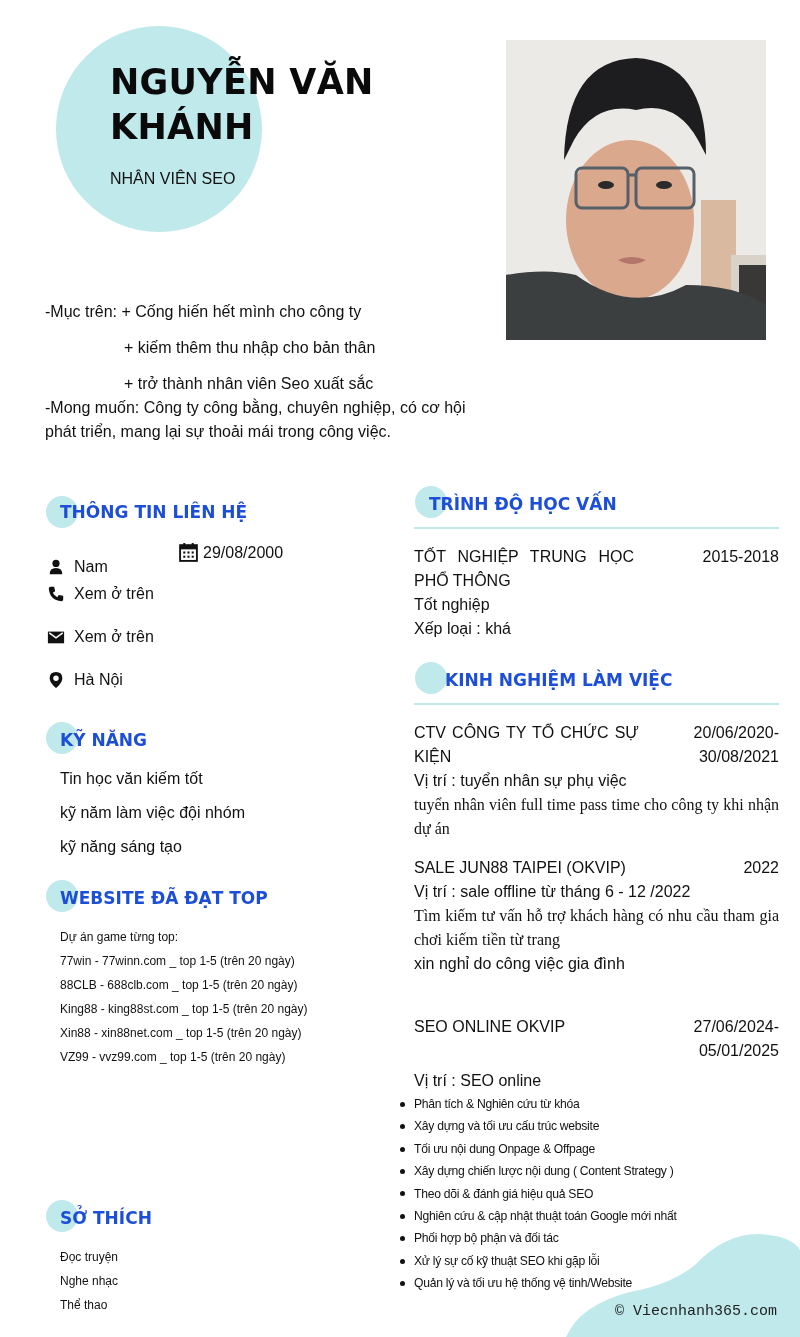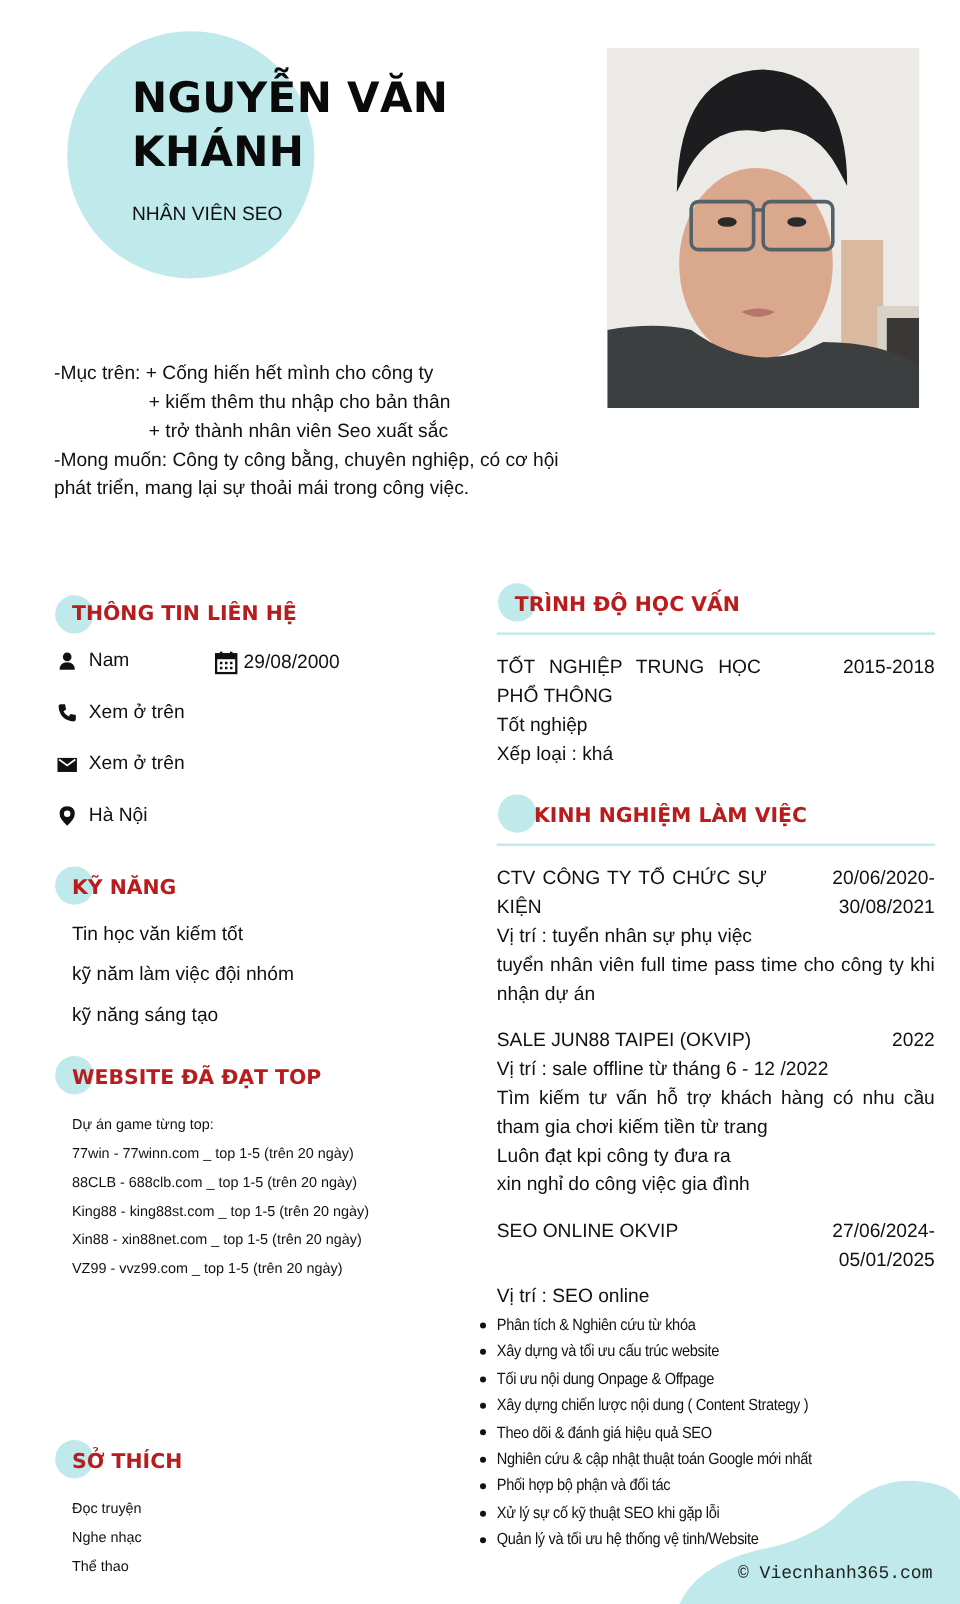--- a/index.html
+++ b/index.html
@@ -6,41 +6,41 @@
     html, body { width: 800px; height: 1337px; background: #ffffff; overflow: hidden; }
     body { position: relative; font-family: "Liberation Sans", sans-serif; color: #111; }
 
     .hero-circle { position: absolute; left: 56px; top: 26px; width: 206px; height: 206px; border-radius: 50%; background: #bfe9ea; }
     .name { position: absolute; left: 110px; top: 60px; width: 300px; font-family: "DejaVu Sans", sans-serif; font-weight: bold; font-size: 35px; line-height: 45px; color: #0a0a0a; letter-spacing: 0.3px; }
     .job-title { position: absolute; left: 110px; top: 158px; font-family: Liberation Sans, sans-serif; font-size: 16px; color: #111; margin-top: 12px; }
 
     .photo { position: absolute; left: 506px; top: 40px; width: 260px; height: 300px; overflow: hidden; background: #e9e9e7; }
 
     .objective { position: absolute; left: 45px; top: 300px; width: 430px; font-size: 16px; line-height: 24px; color: #111; }
-    .objective .indent { padding-left: 79px; }
-
-    .sec-title { position: absolute; font-family: "DejaVu Sans", sans-serif; font-weight: bold; font-size: 17px; color: #b91c1c; }
+    .objective .indent { padding-left: 79px; margin-top: 12px; }
+
+    .sec-title { position: absolute; font-family: "DejaVu Sans", sans-serif; font-weight: bold; font-size: 17px; color: #1d4ed8; }
     .sec-dot { position: absolute; width: 32px; height: 32px; border-radius: 50%; background: #bfe9ea; }
     .sec-line { position: absolute; height: 2px; background: #bfe9ea; }
 
     .contact-row { position: absolute; display: flex; align-items: center; font-size: 16px; color: #111; }
     .contact-row svg { width: 18px; height: 18px; margin-right: 9px; }
 
     .list { position: absolute; font-size: 16px; color: #111; }
     .list .li { height: 34px; line-height: 24px; }
 
     .web { position: absolute; left: 60px; top: 925px; width: 259px; font-size: 12px; line-height: 24px; text-align: justify; color: #111; }
 
     .hobby { position: absolute; left: 60px; top: 1245px; font-size: 12px; line-height: 24px; color: #111; }
 
     .edu, .job { position: absolute; left: 414px; width: 365px; font-size: 16px; line-height: 24px; color: #111; }
     .row2 { display: flex; justify-content: space-between; }
     .row2 .l { width: 220px; text-align: justify; }
     .row2 .r { text-align: right; }
-    .just { text-align: justify; }
+    .just { text-align: justify; font-family: Liberation Serif, serif; }
 
     .bullets { position: absolute; left: 400px; top: 1093px; font-size: 13.5px; line-height: 22.4px; color: #111; }
     .bullets .b { display: flex; align-items: center; }
     .bullets .b .dot { width: 5px; height: 5px; border-radius: 50%; background: #111; margin-right: 9px; }
     .bullets .b span { letter-spacing: -0.3px; transform: scaleX(0.9); transform-origin: left; display: inline-block; white-space: nowrap; }
 
     .blob { position: absolute; left: 560px; top: 1230px; width: 240px; height: 107px; }
     .copyright { position: absolute; left: 615px; top: 1303px; font-family: "Liberation Mono", monospace; font-size: 15px; color: #222; }
   </style>
 </head>
@@ -74,21 +74,21 @@
 <div class="objective">
   <div>-Mục trên: + Cống hiến hết mình cho công ty</div>
   <div class="indent">+ kiếm thêm thu nhập cho bản thân</div>
   <div class="indent">+ trở thành nhân viên Seo xuất sắc</div>
   <div>-Mong muốn: Công ty công bằng, chuyên nghiệp, có cơ hội phát triển, mang lại sự thoải mái trong công việc.</div>
 </div>
 
 <div class="sec-dot" style="left:46px;top:496px;"></div>
 <div class="sec-title" style="left:60px;top:502px;">THÔNG TIN LIÊN HỆ</div>
 
-<div class="contact-row" style="left:47px;top:542px;">
+<div class="contact-row" style="left:47px;top:558px;">
   <svg viewBox="0 0 20 20">
       <circle cx="10" cy="6" r="4" fill="#111"></circle>
       <path d="M3 18 Q3 11 10 11 Q17 11 17 18 Z" fill="#111"></path>
     </svg>
   <span>Nam</span>
 </div>
 <div class="contact-row" style="left:178px;top:542px;">
   <svg viewBox="0 0 20 20" style="width:21px;height:21px;margin-right:4px;">
     <rect x="2" y="3" width="16" height="15" fill="none" stroke="#111" stroke-width="1.8"></rect>
     <rect x="2" y="3" width="16" height="4" fill="#111"></rect>
@@ -176,21 +176,20 @@
   <div class="just">tuyển nhân viên full time pass time cho công ty khi nhận dự án</div>
 </div>
 
 <div class="job" style="top:856px;">
   <div class="row2">
     <div>SALE JUN88 TAIPEI (OKVIP)</div>
     <div class="r">2022</div>
   </div>
   <div>Vị trí : sale offline từ tháng 6 - 12 /2022</div>
   <div class="just">Tìm kiếm tư vấn hỗ trợ khách hàng có nhu cầu tham gia chơi kiếm tiền từ trang</div>
-  <div>Luôn đạt kpi công ty đưa ra</div>
   <div>xin nghỉ do công việc gia đình</div>
 </div>
 
 <div class="job" style="top:1015px;">
   <div class="row2">
     <div>SEO ONLINE OKVIP</div>
     <div class="r" style="width:100px;">27/06/2024- 05/01/2025</div>
   </div>
   <div style="margin-top:6px;">Vị trí : SEO online</div>
 </div>

